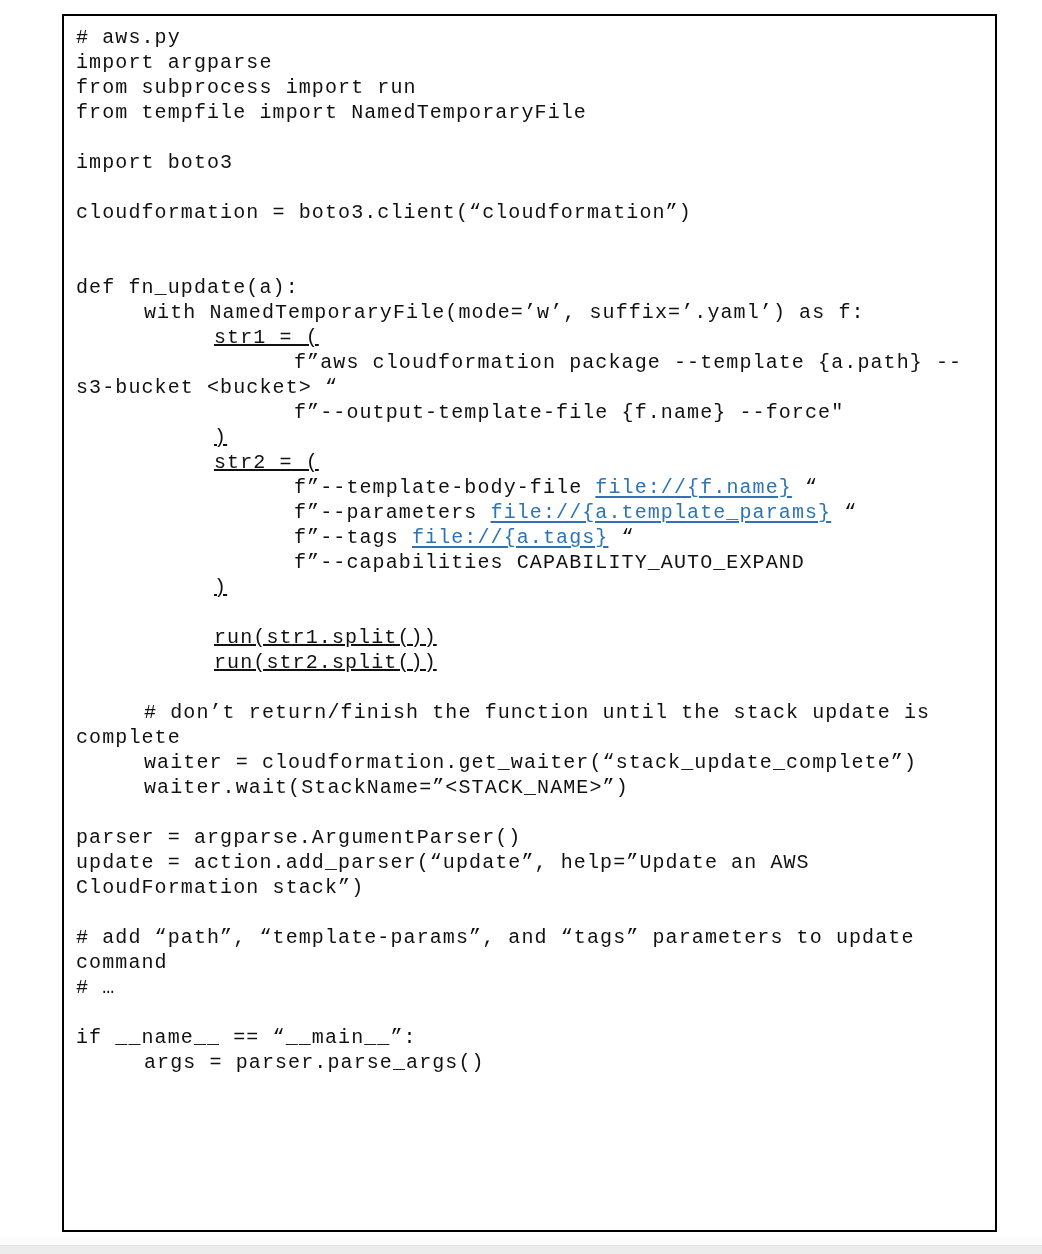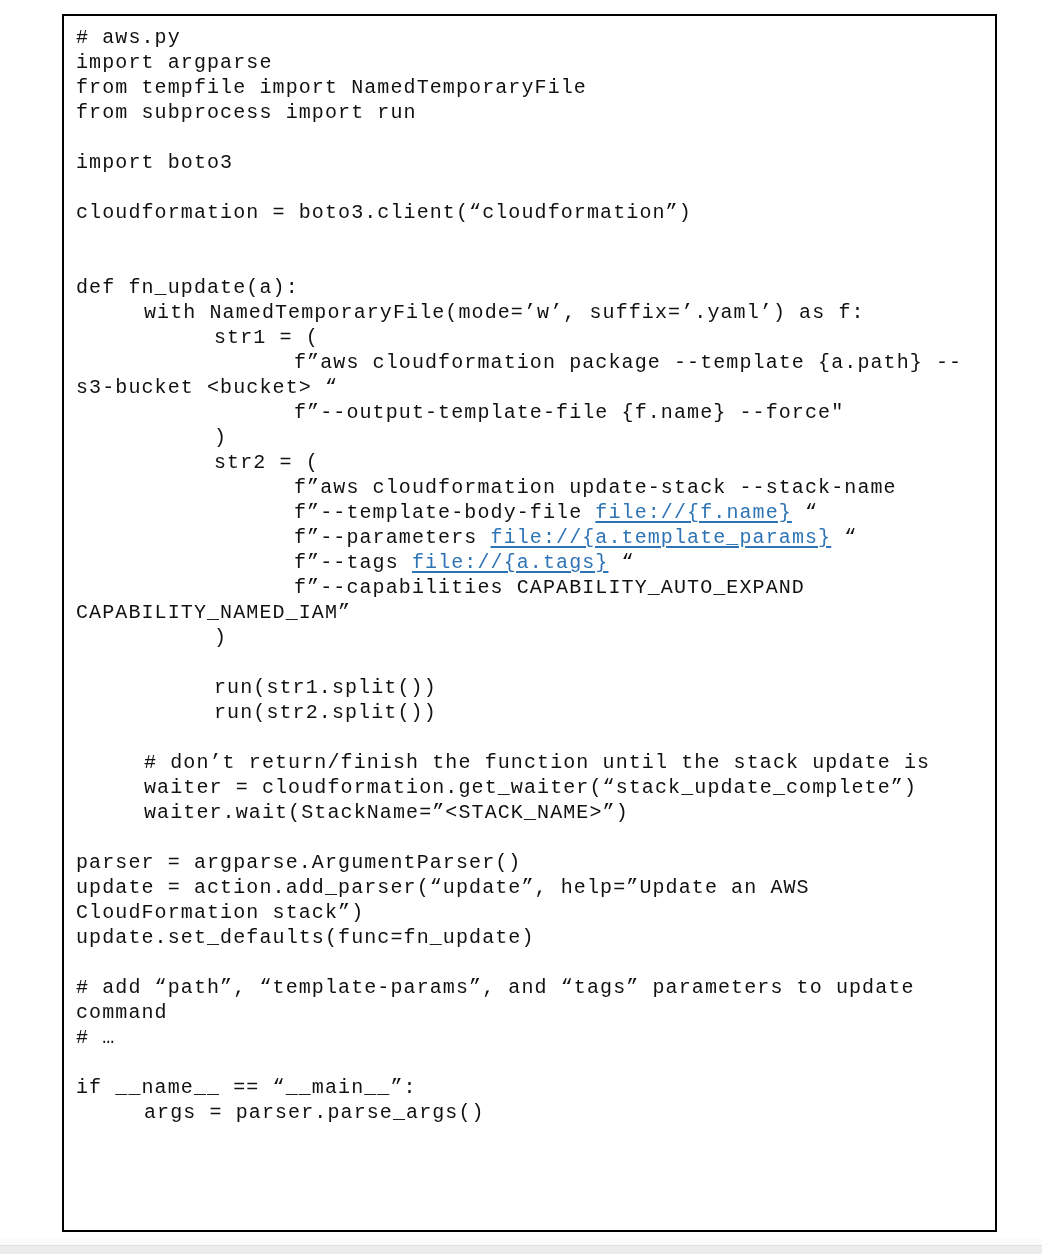--- a/index.html
+++ b/index.html
@@ -25,21 +25,21 @@
   }
   .code-line {
     white-space: pre;
     font-size: 20px;
     letter-spacing: 1.1px;
     line-height: 25px;
     height: 25px;
     color: var(--text-color, #111111);
   }
   .indent-1 { padding-left: 68px; }
-  .indent-2 { padding-left: 138px; }
+  .indent-2 { padding-left: 138px; text-decoration: underline; }
   .indent-3 { padding-left: 218px; }
   .file-link {
     color: var(--link-color, #2e74b5);
     text-decoration: underline;
     text-decoration-color: var(--link-color, #2e74b5);
     text-underline-offset: 3px;
     cursor: pointer;
   }
   .footer-strip {
     position: absolute;
@@ -49,55 +49,53 @@
   .footer-strip .upper { height: 7px; background: #fbfbfb; }
   .footer-strip .lower { height: 9px; background: var(--strip-color, #ececec); border-top: 1px solid #e2e2e2; }
 </style>
 </head>
 <body>
 
 <div class="page">
   <div class="code-box">
       <div class="code-line indent-0"><span># aws.py</span></div>
       <div class="code-line indent-0"><span>import argparse</span></div>
+      <div class="code-line indent-0"><span>from subprocess import run</span></div>
       <div class="code-line indent-0"><span>from tempfile import NamedTemporaryFile</span></div>
-      <div class="code-line indent-0"><span>from subprocess import run</span></div>
       <div class="code-line indent-0"></div>
       <div class="code-line indent-0"><span>import boto3</span></div>
       <div class="code-line indent-0"></div>
       <div class="code-line indent-0"><span>cloudformation = boto3.client(“cloudformation”)</span></div>
       <div class="code-line indent-0"></div>
       <div class="code-line indent-0"></div>
       <div class="code-line indent-0"><span>def fn_update(a):</span></div>
       <div class="code-line indent-1"><span>with NamedTemporaryFile(mode=’w’, suffix=’.yaml’) as f:</span></div>
       <div class="code-line indent-2"><span>str1 = (</span></div>
       <div class="code-line indent-3"><span>f”aws cloudformation package --template {a.path} --</span></div>
       <div class="code-line indent-0"><span>s3-bucket &lt;bucket&gt; “</span></div>
       <div class="code-line indent-3"><span>f”--output-template-file {f.name} --force"</span></div>
       <div class="code-line indent-2"><span>)</span></div>
       <div class="code-line indent-2"><span>str2 = (</span></div>
-      <div class="code-line indent-3"><span>f”aws cloudformation update-stack --stack-name</span></div>
       <div class="code-line indent-3"><span>f”--template-body-file </span><a class="file-link">file://{f.name}</a><span> “</span></div>
       <div class="code-line indent-3"><span>f”--parameters </span><a class="file-link">file://{a.template_params}</a><span> “</span></div>
       <div class="code-line indent-3"><span>f”--tags </span><a class="file-link">file://{a.tags}</a><span> “</span></div>
       <div class="code-line indent-3"><span>f”--capabilities CAPABILITY_AUTO_EXPAND</span></div>
-      <div class="code-line indent-0"><span>CAPABILITY_NAMED_IAM”</span></div>
       <div class="code-line indent-2"><span>)</span></div>
       <div class="code-line indent-0"></div>
       <div class="code-line indent-2"><span>run(str1.split())</span></div>
       <div class="code-line indent-2"><span>run(str2.split())</span></div>
       <div class="code-line indent-0"></div>
       <div class="code-line indent-1"><span># don’t return/finish the function until the stack update is</span></div>
+      <div class="code-line indent-0"><span>complete</span></div>
       <div class="code-line indent-1"><span>waiter = cloudformation.get_waiter(“stack_update_complete”)</span></div>
       <div class="code-line indent-1"><span>waiter.wait(StackName=”&lt;STACK_NAME&gt;”)</span></div>
       <div class="code-line indent-0"></div>
       <div class="code-line indent-0"><span>parser = argparse.ArgumentParser()</span></div>
       <div class="code-line indent-0"><span>update = action.add_parser(“update”, help=”Update an AWS</span></div>
       <div class="code-line indent-0"><span>CloudFormation stack”)</span></div>
-      <div class="code-line indent-0"><span>update.set_defaults(func=fn_update)</span></div>
       <div class="code-line indent-0"></div>
       <div class="code-line indent-0"><span># add “path”, “template-params”, and “tags” parameters to update</span></div>
       <div class="code-line indent-0"><span>command</span></div>
       <div class="code-line indent-0"><span># …</span></div>
       <div class="code-line indent-0"></div>
       <div class="code-line indent-0"><span>if __name__ == “__main__”:</span></div>
       <div class="code-line indent-1"><span>args = parser.parse_args()</span></div>
     </div>
   <div class="footer-strip">
     <div class="upper"></div>

